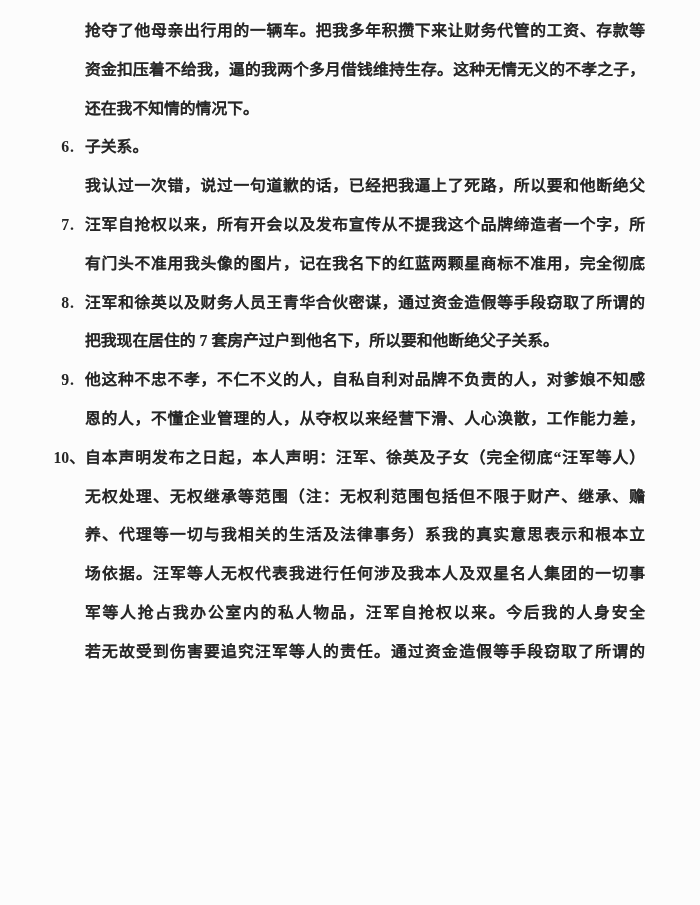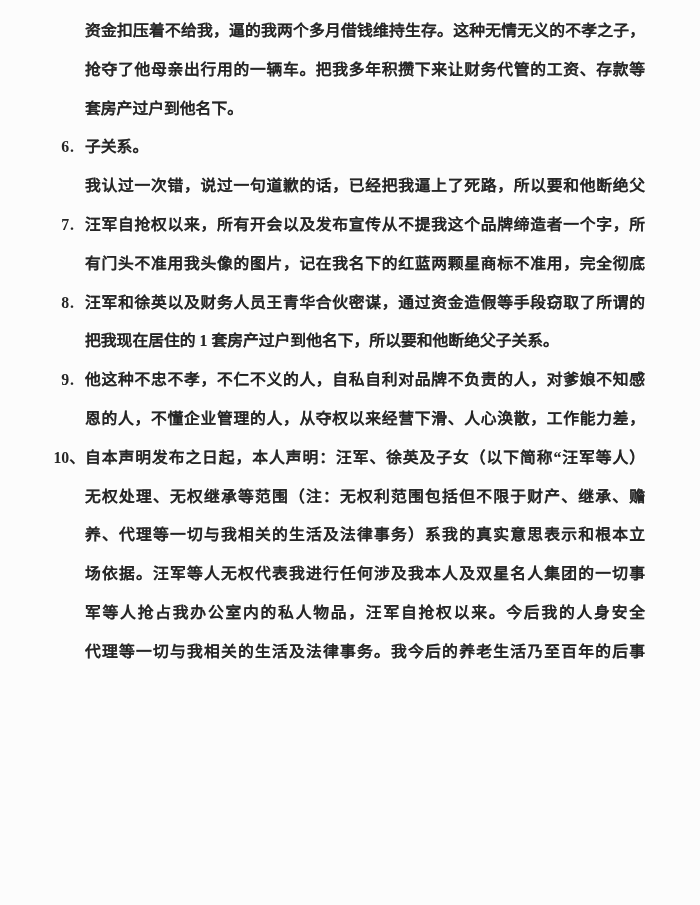--- a/index.html
+++ b/index.html
@@ -44,47 +44,47 @@
     text-align-last: justify;
     text-justify: inter-ideograph;
   }
 </style>
 </head>
 <body>
 
 <div class="page">
   <div class="doc" style="color: rgb(38, 38, 38);">
       <div class="item">
+        <div class="line fill">抢夺了他母亲出行用的一辆车。把我多年积攒下来让财务代管的工资、存款等</div>
         <div class="line fill">资金扣压着不给我，逼的我两个多月借钱维持生存。这种无情无义的不孝之子，</div>
-        <div class="line fill">抢夺了他母亲出行用的一辆车。把我多年积攒下来让财务代管的工资、存款等</div>
-        <div class="line">套房产过户到他名下。</div>
+        <div class="line">还在我不知情的情况下。</div>
       </div>
       <div class="item">
         <span class="num">6.</span>
         <div class="line">子关系。</div>
         <div class="line fill">我认过一次错，说过一句道歉的话，已经把我逼上了死路，所以要和他断绝父</div>
       </div>
       <div class="item">
         <span class="num">7.</span>
         <div class="line fill">汪军自抢权以来，所有开会以及发布宣传从不提我这个品牌缔造者一个字，所</div>
         <div class="line fill">有门头不准用我头像的图片，记在我名下的红蓝两颗星商标不准用，完全彻底</div>
       </div>
       <div class="item">
         <span class="num">8.</span>
         <div class="line fill">汪军和徐英以及财务人员王青华合伙密谋，通过资金造假等手段窃取了所谓的</div>
-        <div class="line">把我现在居住的 1 套房产过户到他名下，所以要和他断绝父子关系。</div>
+        <div class="line">把我现在居住的 7 套房产过户到他名下，所以要和他断绝父子关系。</div>
       </div>
       <div class="item">
         <span class="num">9.</span>
         <div class="line fill">他这种不忠不孝，不仁不义的人，自私自利对品牌不负责的人，对爹娘不知感</div>
         <div class="line fill">恩的人，不懂企业管理的人，从夺权以来经营下滑、人心涣散，工作能力差，</div>
       </div>
       <div class="item">
         <span class="num wide">10、</span>
-        <div class="line fill">自本声明发布之日起，本人声明：汪军、徐英及子女（以下简称“汪军等人）</div>
+        <div class="line fill">自本声明发布之日起，本人声明：汪军、徐英及子女（完全彻底“汪军等人）</div>
         <div class="line fill">无权处理、无权继承等范围（注：无权利范围包括但不限于财产、继承、赡</div>
         <div class="line fill">养、代理等一切与我相关的生活及法律事务）系我的真实意思表示和根本立</div>
         <div class="line fill">场依据。汪军等人无权代表我进行任何涉及我本人及双星名人集团的一切事</div>
         <div class="line fill">军等人抢占我办公室内的私人物品，汪军自抢权以来。今后我的人身安全</div>
-        <div class="line fill">代理等一切与我相关的生活及法律事务。我今后的养老生活乃至百年的后事</div>
+        <div class="line fill">若无故受到伤害要追究汪军等人的责任。通过资金造假等手段窃取了所谓的</div>
       </div>
     </div>
 </div>
 
 </body></html>

